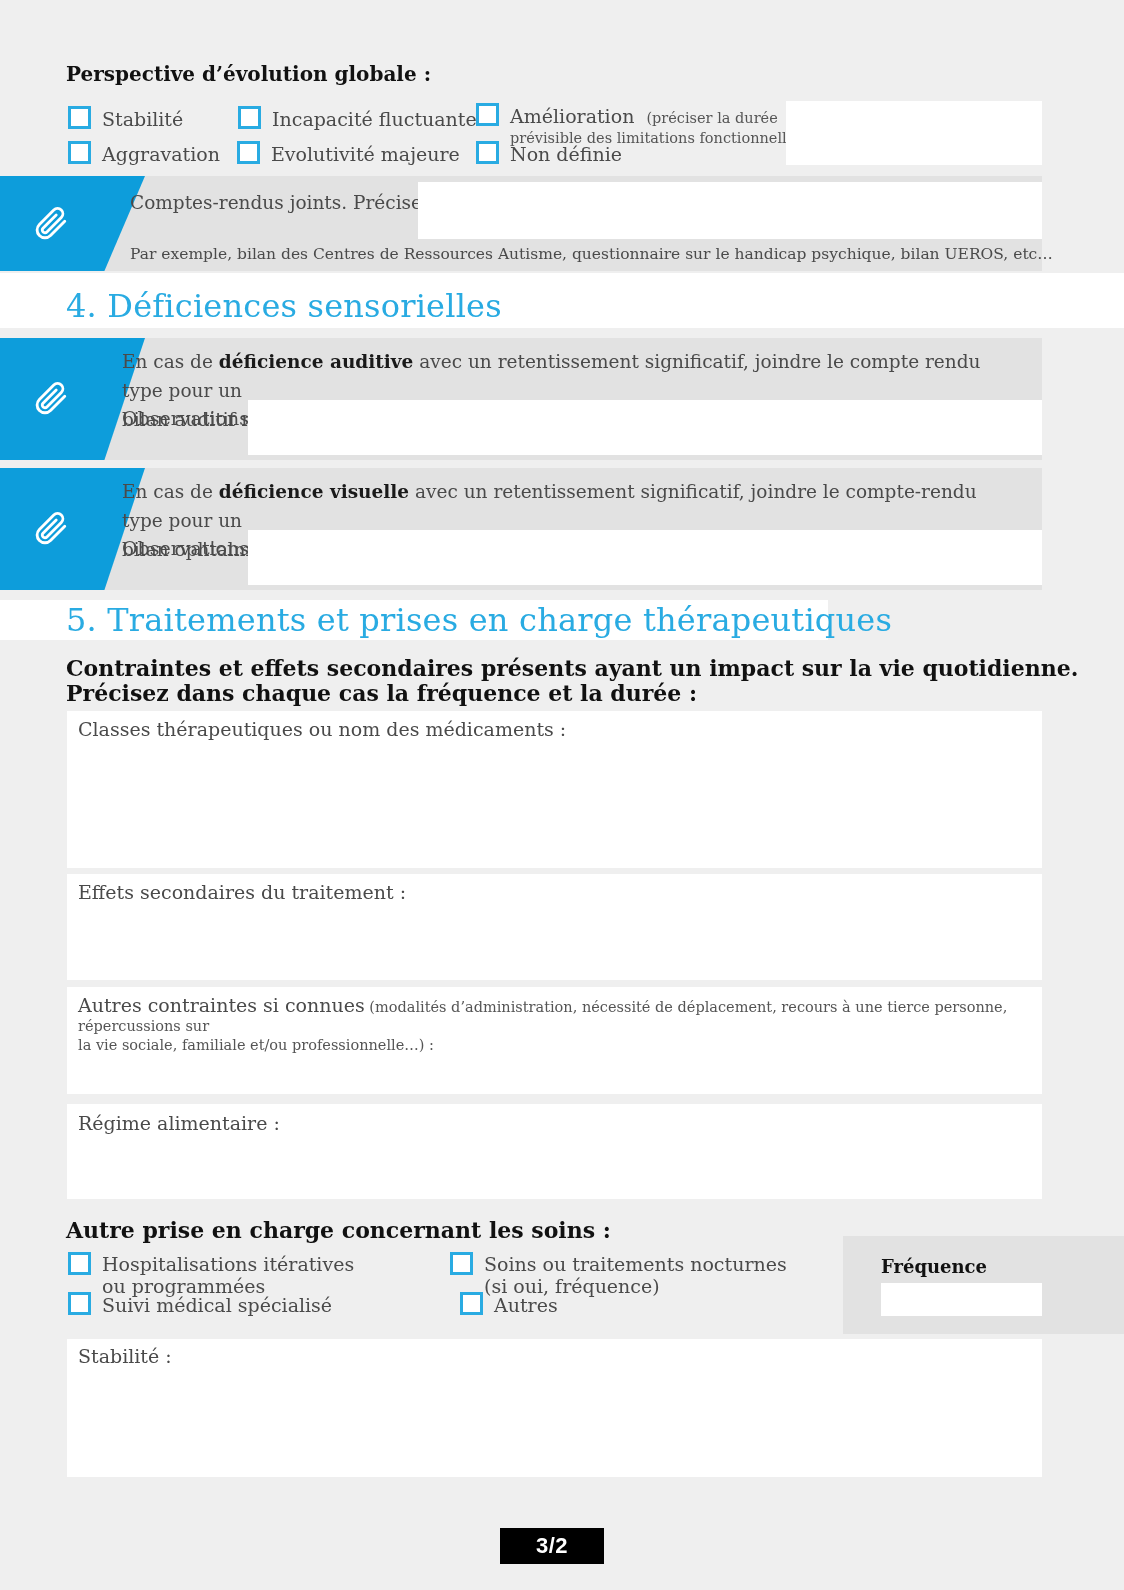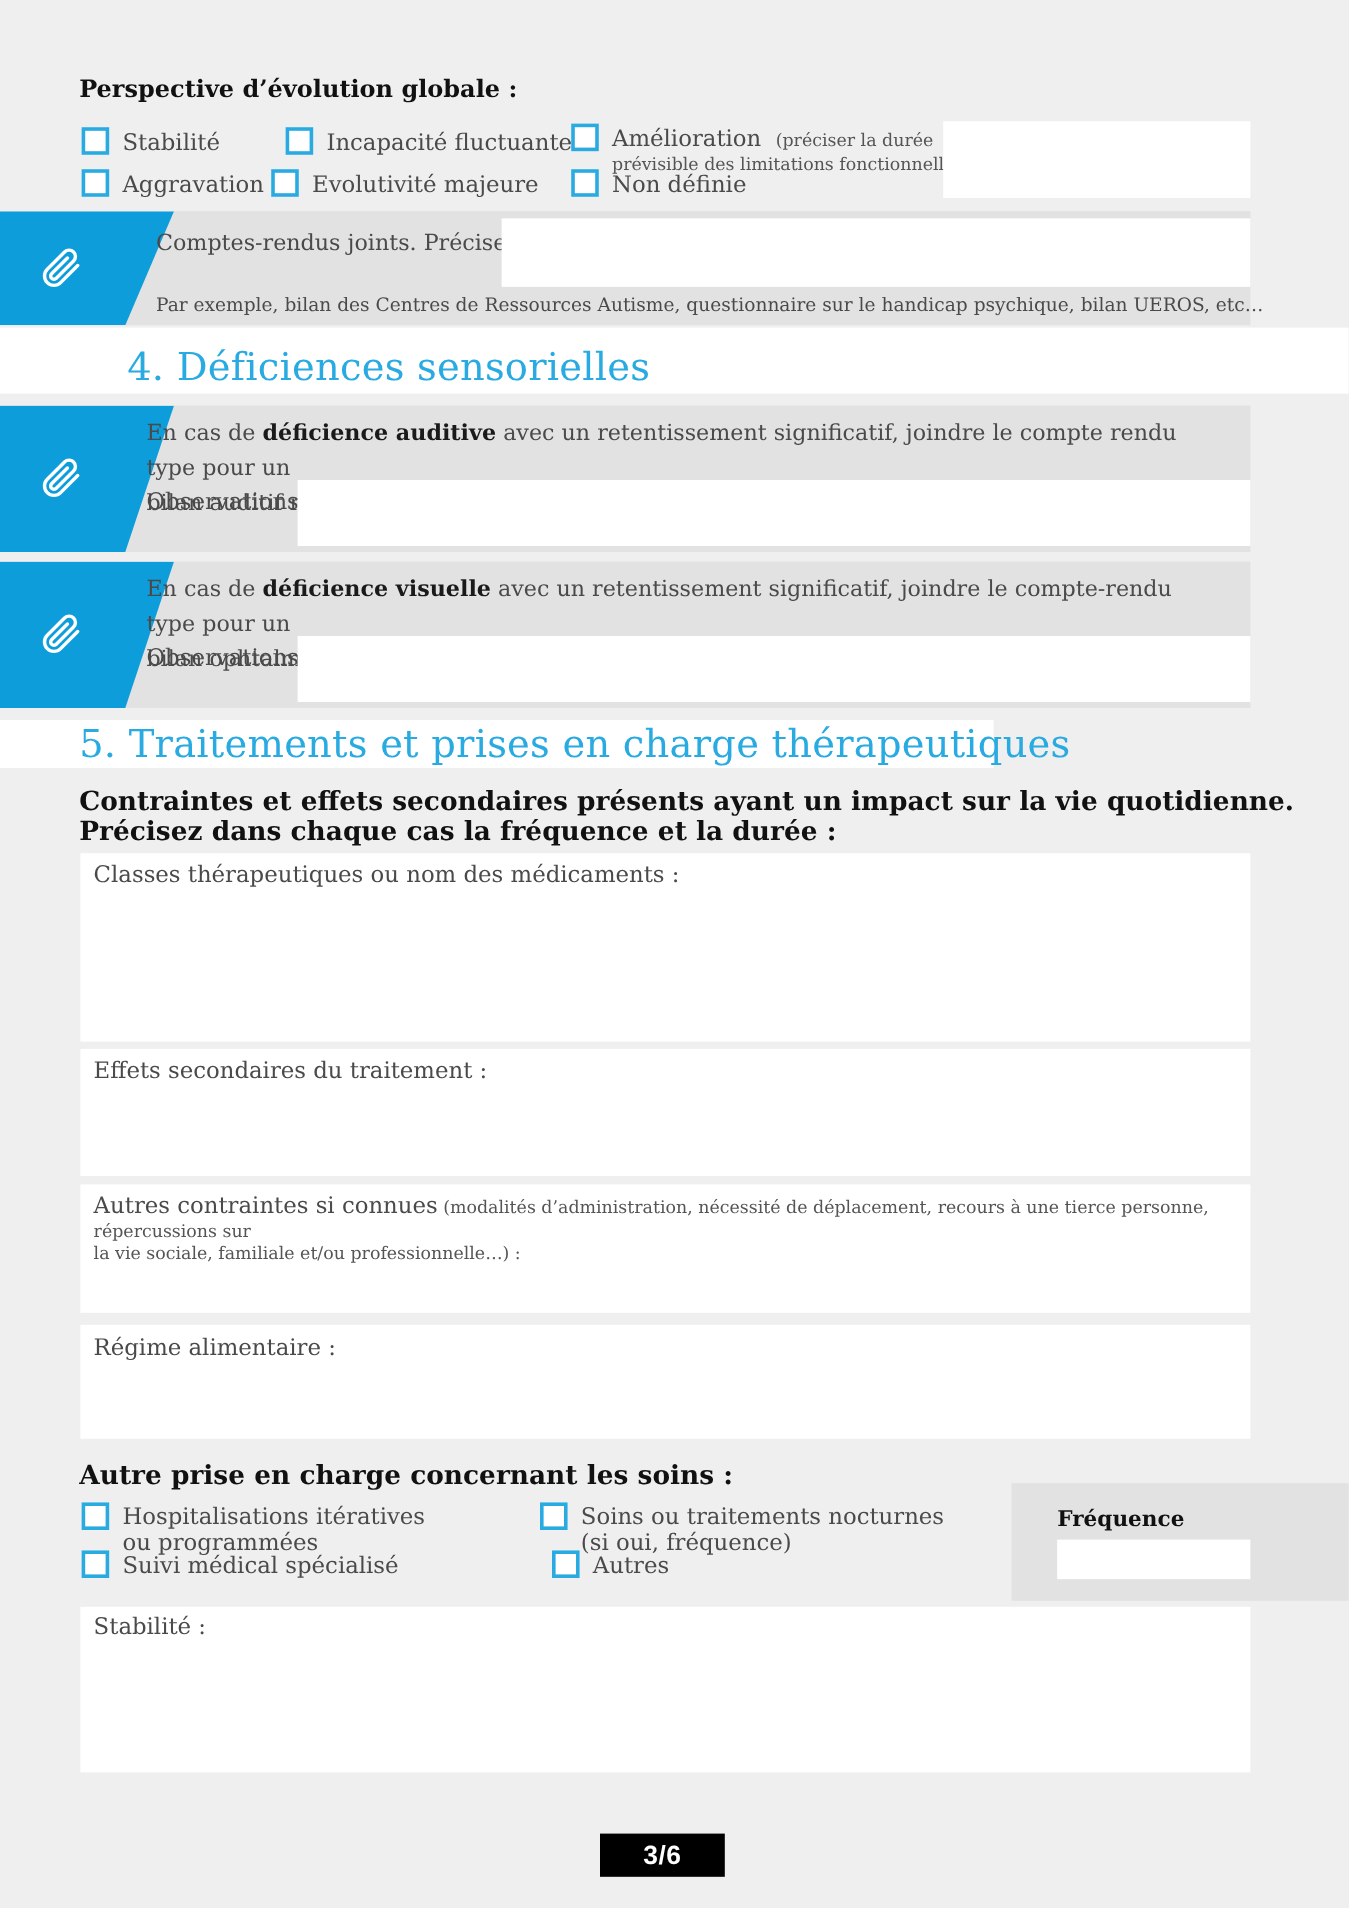--- a/index.html
+++ b/index.html
@@ -98,21 +98,21 @@
   </div>
   <div class="abs cb-row" style="left:68px; top:141px;">
     <span class="cb"></span>
     <span class="cb-label">Aggravation</span>
   </div>
 
   <div class="abs cb-row" style="left:238px; top:106px;">
     <span class="cb"></span>
     <span class="cb-label">Incapacité fluctuante</span>
   </div>
-  <div class="abs cb-row" style="left:226px; top:141px;">
+  <div class="abs cb-row" style="left:237px; top:141px;">
     <span class="cb"></span>
     <span class="cb-label">Evolutivité majeure</span>
   </div>
 
   <div class="abs cb-row" style="left:476px; top:103px;">
     <span class="cb"></span>
     <span class="cb-label">
       <span>Amélioration</span><span class="inl-sub">(préciser la durée</span>
       <span class="sub">prévisible des limitations fonctionnelles)</span>
     </span>
@@ -135,21 +135,21 @@
     </span>
   </div>
 
   <div class="abs body-txt" style="left:130px; top:188px;">Comptes-rendus joints. Préciser :</div>
 
   <div class="abs white" style="left:418px; top:182px; width:624px; height:57px;"></div>
 
   <div class="abs small-note" style="left:130px; top:245px;">Par exemple, bilan des Centres de Ressources Autisme, questionnaire sur le handicap psychique, bilan UEROS, etc…</div>
 
   <div class="sec-band" style="left:0; top:273px; width:1124px; height:55px;"></div>
-  <div class="sec-title" style="left:66px; top:287px;margin-left:40px;">4. Déficiences sensorielles</div>
+  <div class="sec-title" style="left:66px; top:287px;">4. Déficiences sensorielles</div>
 
   <div class="abs gray" style="left:0; top:338px; width:1042px; height:122px;"></div>
   <div class="clip-banner" style="top:338px; width:145px; height:122px; background:transparent;">
     <div class="shape"></div>
     <span class="clip-icon">
       <svg width="36" height="36" viewBox="0 0 24 24" fill="none" stroke="#ffffff" stroke-width="1.9" stroke-linecap="round" stroke-linejoin="round">
         <path d="M20.5 11.5 11 21a5.2 5.2 0 0 1-7.4-7.4l9.6-9.6a3.5 3.5 0 0 1 5 5l-9.6 9.6a1.8 1.8 0 0 1-2.6-2.5l8.8-8.8"></path>
       </svg>
     </span>
   </div>
@@ -237,15 +237,15 @@
     <span class="cb-label">Autres</span>
   </div>
 
   <div class="abs gray" style="left:843px; top:1236px; width:281px; height:98px;"></div>
   <div class="abs freq-label" style="left:881px; top:1256px;">Fréquence</div>
   <div class="abs white" style="left:881px; top:1283px; width:161px; height:33px;"></div>
 
   <div class="abs white" style="left:67px; top:1339px; width:975px; height:138px;"></div>
   <div class="abs field-label" style="left:78px; top:1345px;">Stabilité :</div>
 
-  <div class="pagenum" style="left:500px; top:1528px; width:104px; height:36px;">3/6</div>
+  <div class="pagenum" style="left:500px; top:1528px; width:104px; height:36px;">3/2</div>
 
 </div>
 
 </body></html>

